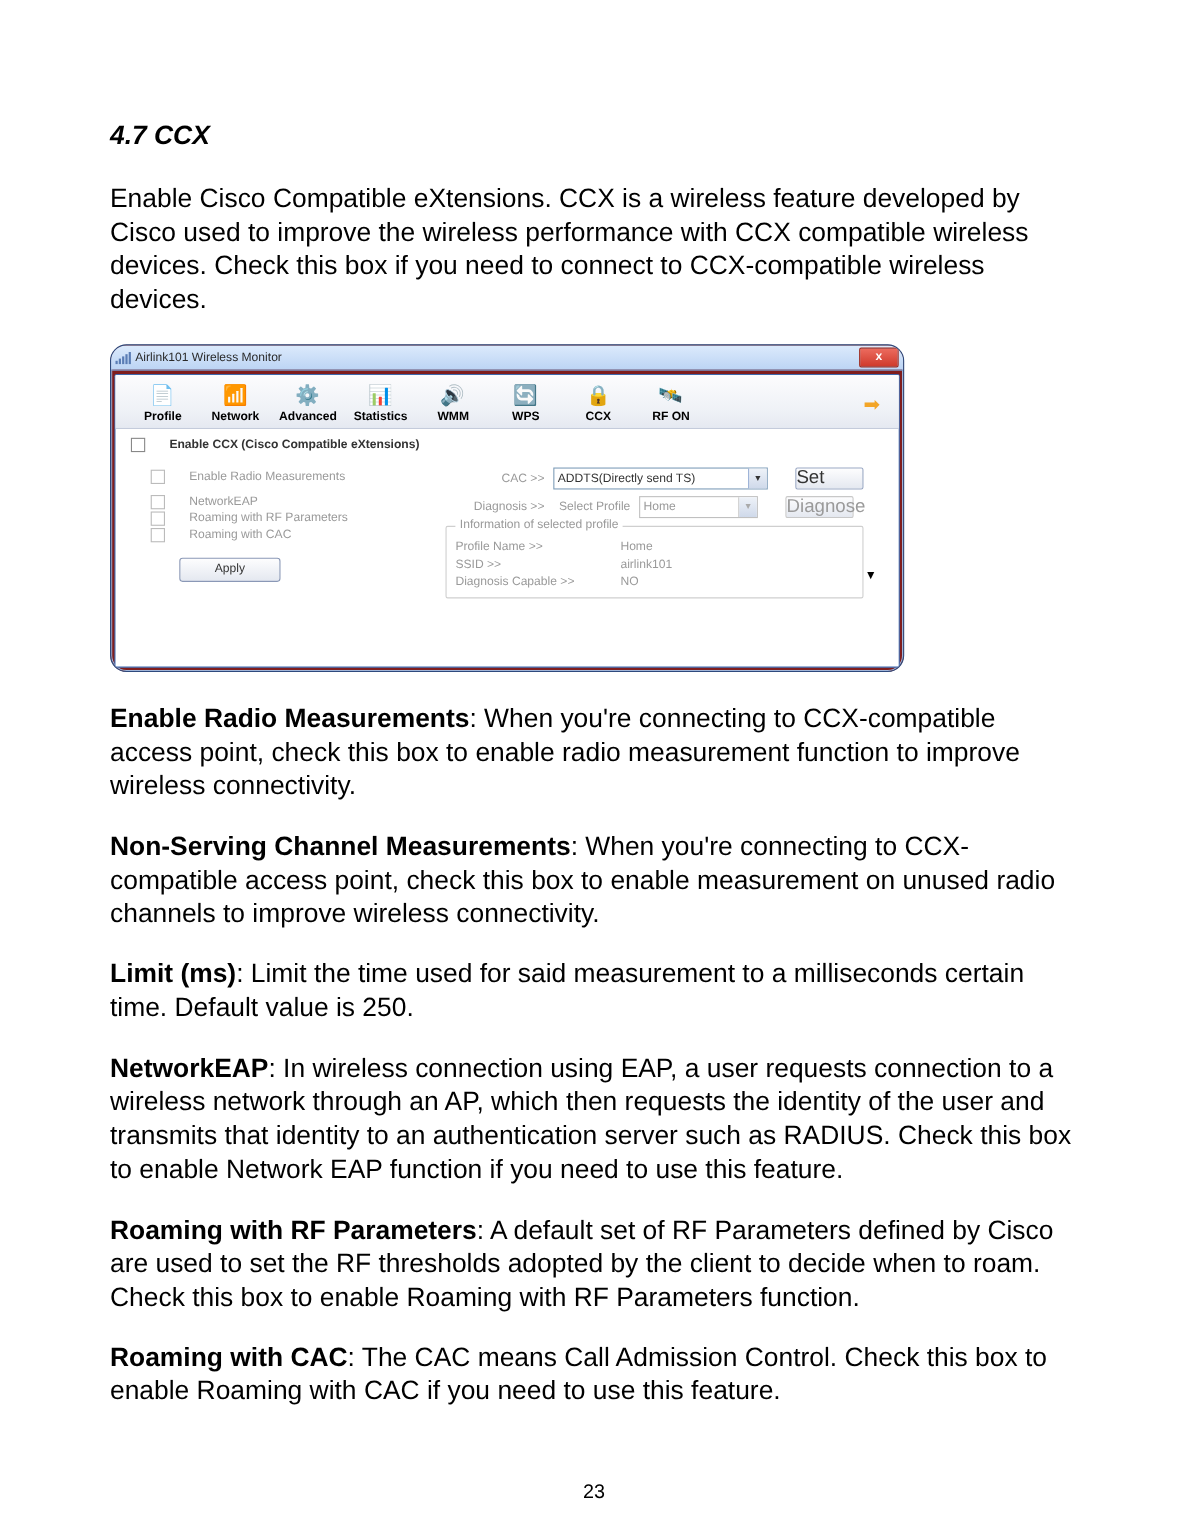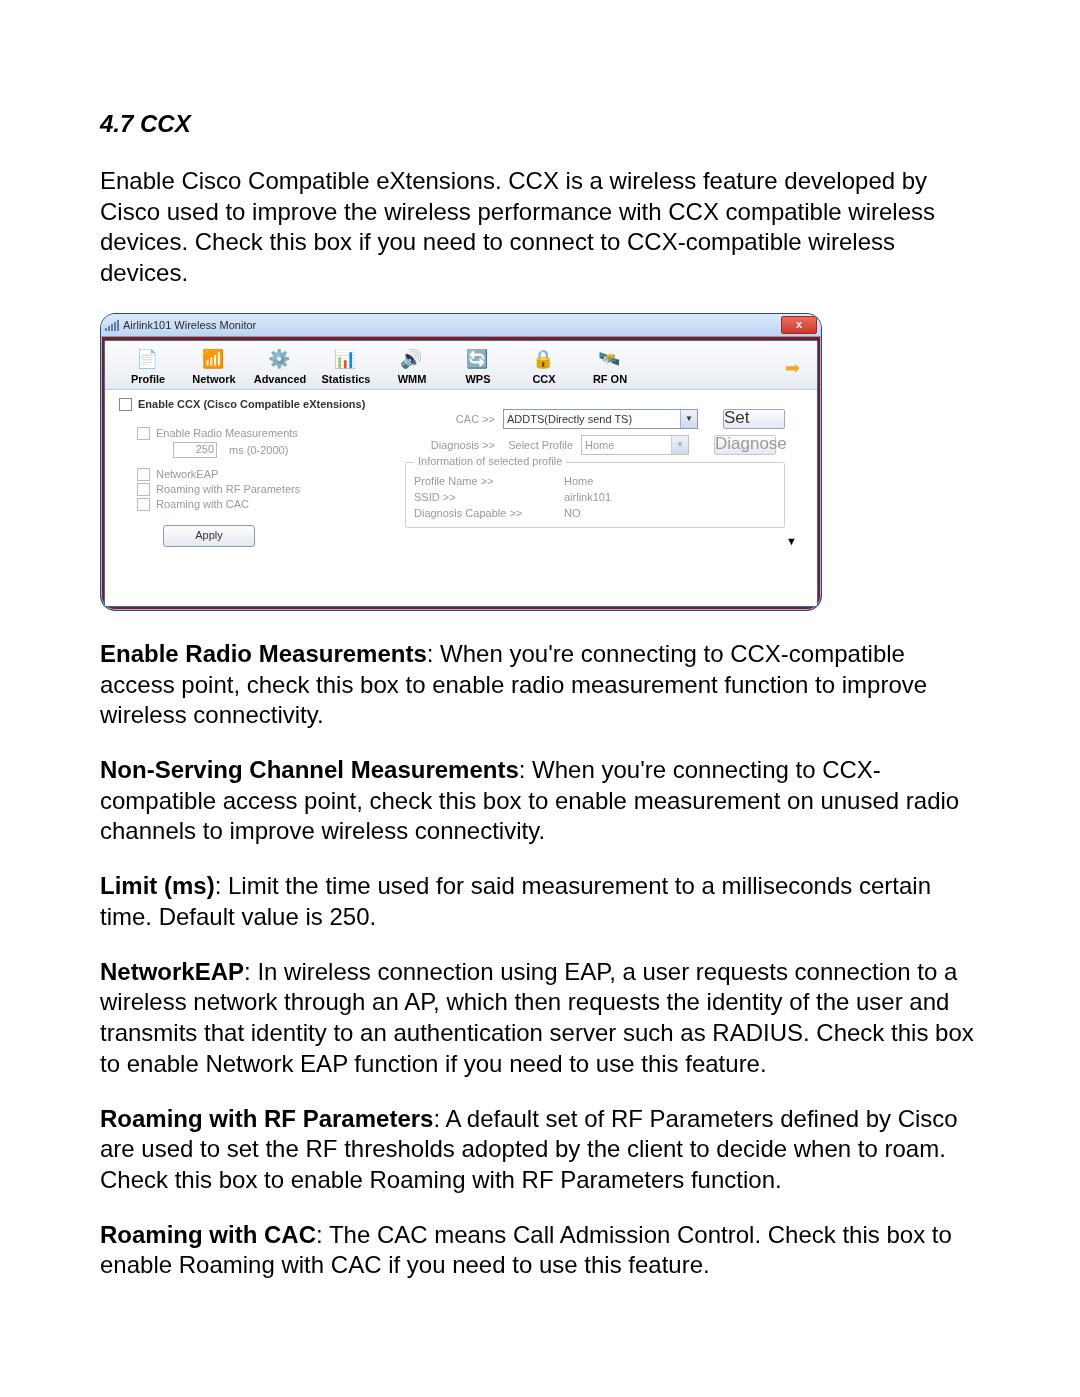--- a/index.html
+++ b/index.html
@@ -121,21 +121,21 @@
   }
 
   .content-area {
     padding: 6px 14px 10px 14px;
     position: relative;
     min-height: 200px;
   }
   .chkline {
     display: flex;
     align-items: center;
-    gap: 6px;
+    gap: 22px;
     margin: 2px 0;
     font-size: 11px;
   }
   .chkline.disabled { color: #9a9a9a; }
   .chkbox {
     width: 11px; height: 11px;
     border: 1px solid #888;
     background: #fff;
     flex: none;
   }
@@ -145,21 +145,21 @@
   .indent3 { padding-left: 54px; }
   .ms-input {
     width: 38px; height: 14px;
     border:1px solid #bbb; background:#fff;
     text-align:right; padding:0 2px;
     font-size:11px; color:#9a9a9a;
   }
   .right-panel {
     position:absolute;
     left: 300px;
-    top: 20px;
+    top: 36px;
     width: 380px;
     font-size:11px;
   }
   .rp-row { display:flex; align-items:center; margin-bottom:8px; height:18px;}
   .rp-label { width:90px; text-align:right; padding-right:8px; color:#9a9a9a;}
   .rp-select {
     flex:1; height:18px; border:1px solid #7f9db9; background:#fff;
     display:flex; align-items:center; padding:0 3px; font-size:11px;
     position:relative;
   }
@@ -268,24 +268,20 @@
           <div class="chkbox"></div>
           <span>Enable CCX (Cisco Compatible eXtensions)</span>
         </div>
 
         <div style="height:12px"></div>
 
         <div class="chkline disabled indent1">
           <div class="chkbox"></div>
           <span>Enable Radio Measurements</span>
         </div>
-        <div class="chkline disabled indent3">
-          <div class="ms-input">250</div>
-          <span style="margin-left:6px">ms (0-2000)</span>
-        </div>
         <div style="height:6px"></div>
         <div class="chkline disabled indent1">
           <div class="chkbox"></div>
           <span>NetworkEAP</span>
         </div>
         <div class="chkline disabled indent1">
           <div class="chkbox"></div>
           <span>Roaming with RF Parameters</span>
         </div>
         <div class="chkline disabled indent1">
@@ -347,13 +343,14 @@
   <div class="para">
     <b>NetworkEAP</b><span>: In wireless connection using EAP, a user requests connection to a wireless network through an AP, which then requests the identity of the user and transmits that identity to an authentication server such as RADIUS. Check this box to enable Network EAP function if you need to use this feature.</span>
   </div>
   <div class="para">
     <b>Roaming with RF Parameters</b><span>: A default set of RF Parameters defined by Cisco are used to set the RF thresholds adopted by the client to decide when to roam. Check this box to enable Roaming with RF Parameters function.</span>
   </div>
   <div class="para">
     <b>Roaming with CAC</b><span>: The CAC means Call Admission Control. Check this box to enable Roaming with CAC if you need to use this feature.</span>
   </div>
 
+  <div class="page-number">23</div>
 </div>
 
 </body></html>

